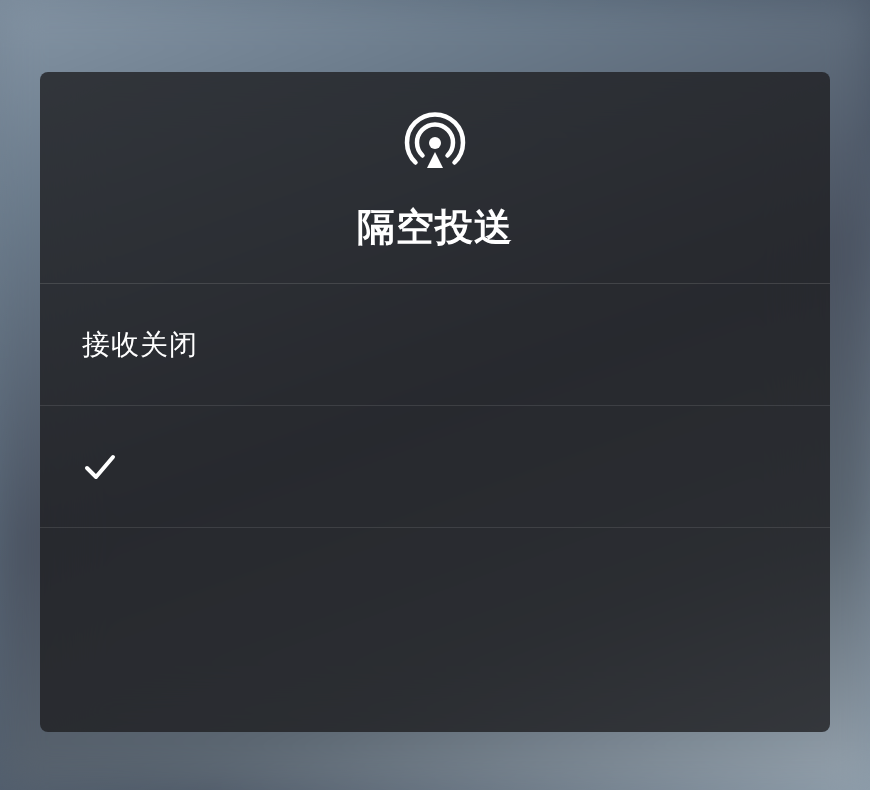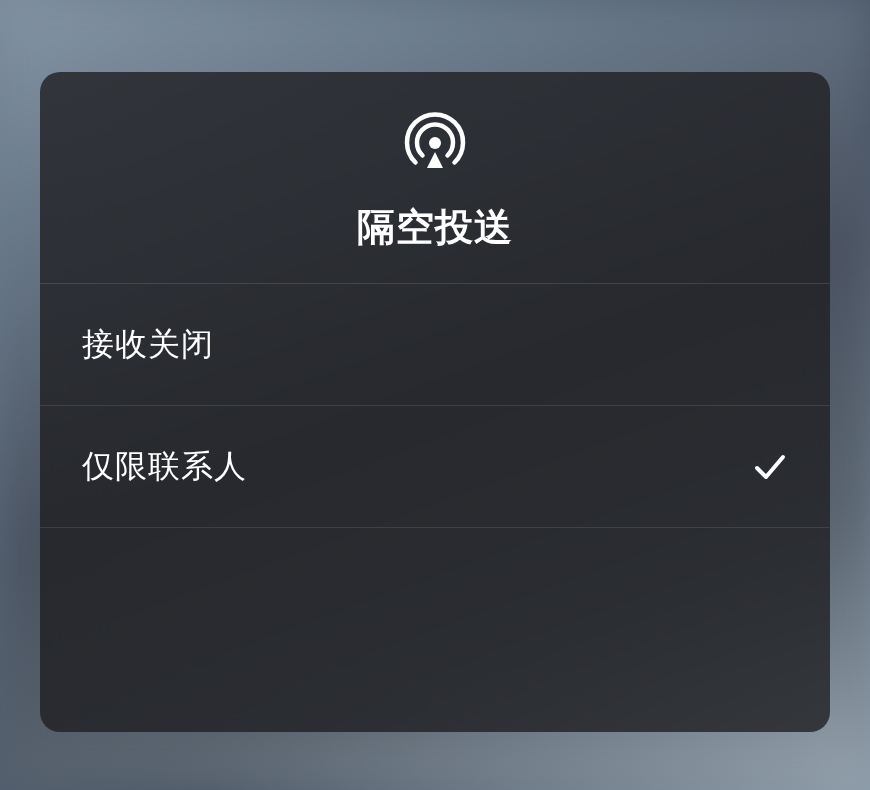--- a/index.html
+++ b/index.html
@@ -27,21 +27,21 @@
       filter: blur(20px);
     }
     
     .panel {
       position: absolute;
       left: 40px;
       top: 72px;
       width: 790px;
       height: 660px;
       background: rgba(30, 30, 32, 0.78);
-      border-radius: 20px;
+      border-radius: 8px;
       overflow: hidden;
       backdrop-filter: blur(30px);
       -webkit-backdrop-filter: blur(30px);
     }
     
     .header {
       display: flex;
       flex-direction: column;
       align-items: center;
       padding: 38px 0 30px 0;
@@ -74,21 +74,21 @@
       align-items: center;
       justify-content: space-between;
       padding: 0 42px;
       height: 122px;
       border-bottom: 1px solid rgba(255, 255, 255, 0.1);
       cursor: pointer;
     }
     
     .option-label {
       color: #ffffff;
-      font-size: 32px;
+      font-size: 28px;
       font-weight: 400;
       letter-spacing: 1px;
     }
     
     .checkmark {
       width: 36px;
       height: 36px;
       display: flex;
       align-items: center;
       justify-content: center;
@@ -122,21 +122,20 @@
     <div class="option">
       <span class="option-label">接收关闭</span>
       <span class="checkmark hidden">
         <svg width="34" height="34" viewBox="0 0 34 34" fill="none">
           <path d="M4 18 L13 27 L30 7" stroke="#ffffff" stroke-width="4" stroke-linecap="round" stroke-linejoin="round"></path>
         </svg>
       </span>
     </div>
 
     <div class="option">
-      <span class="option-label">仅限联系人</span>
       <span class="checkmark">
         <svg width="34" height="34" viewBox="0 0 34 34" fill="none">
           <path d="M4 18 L13 27 L30 7" stroke="#ffffff" stroke-width="4" stroke-linecap="round" stroke-linejoin="round"></path>
         </svg>
       </span>
     </div>
 
 
   </div>
 

